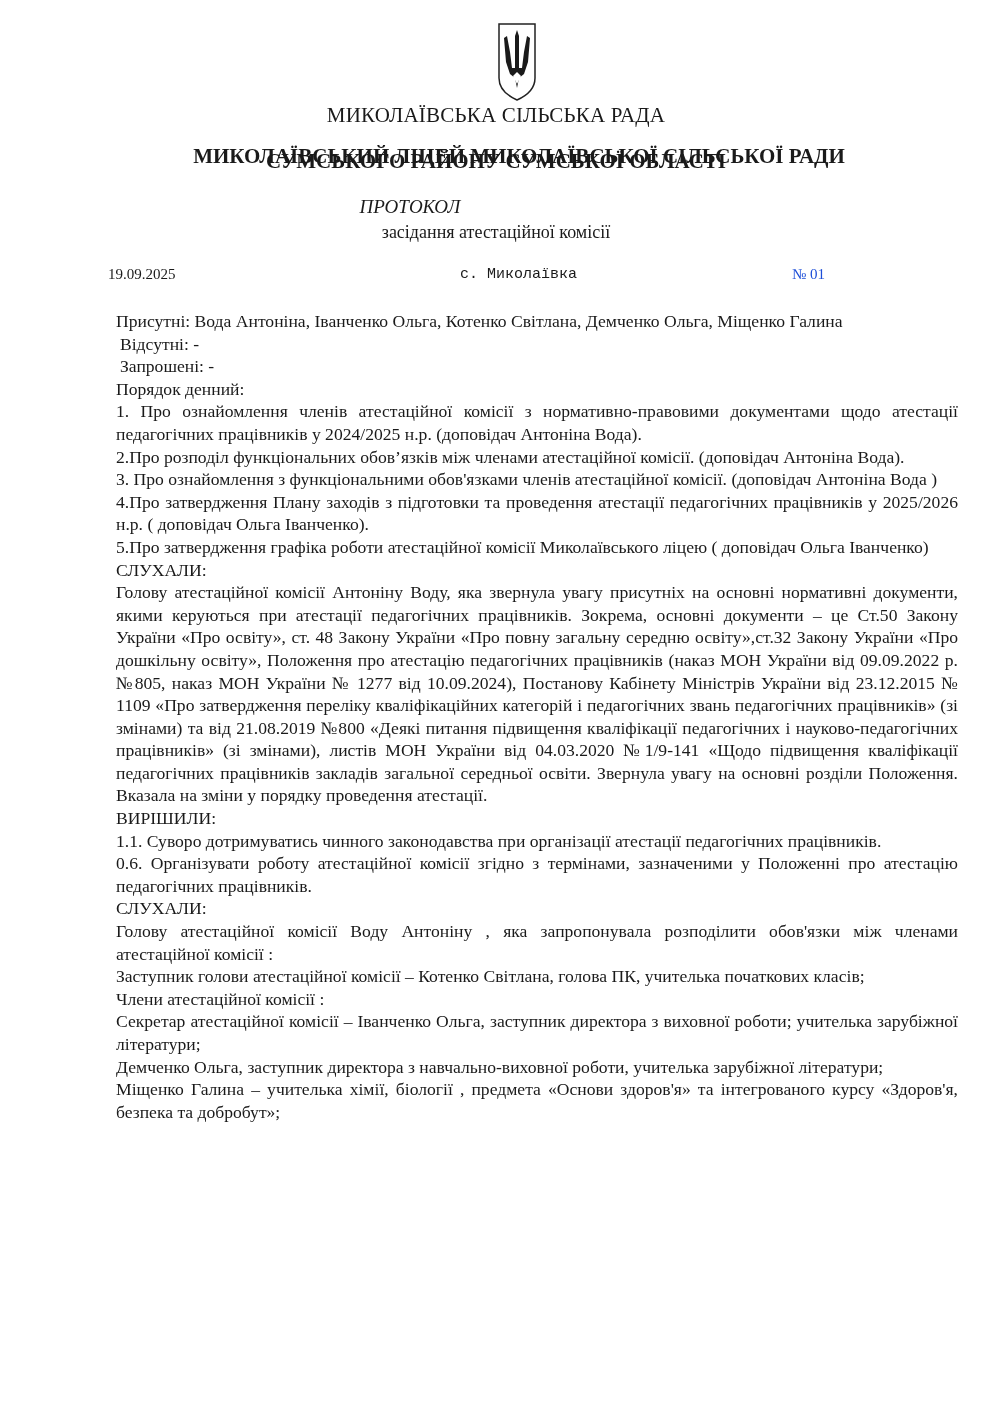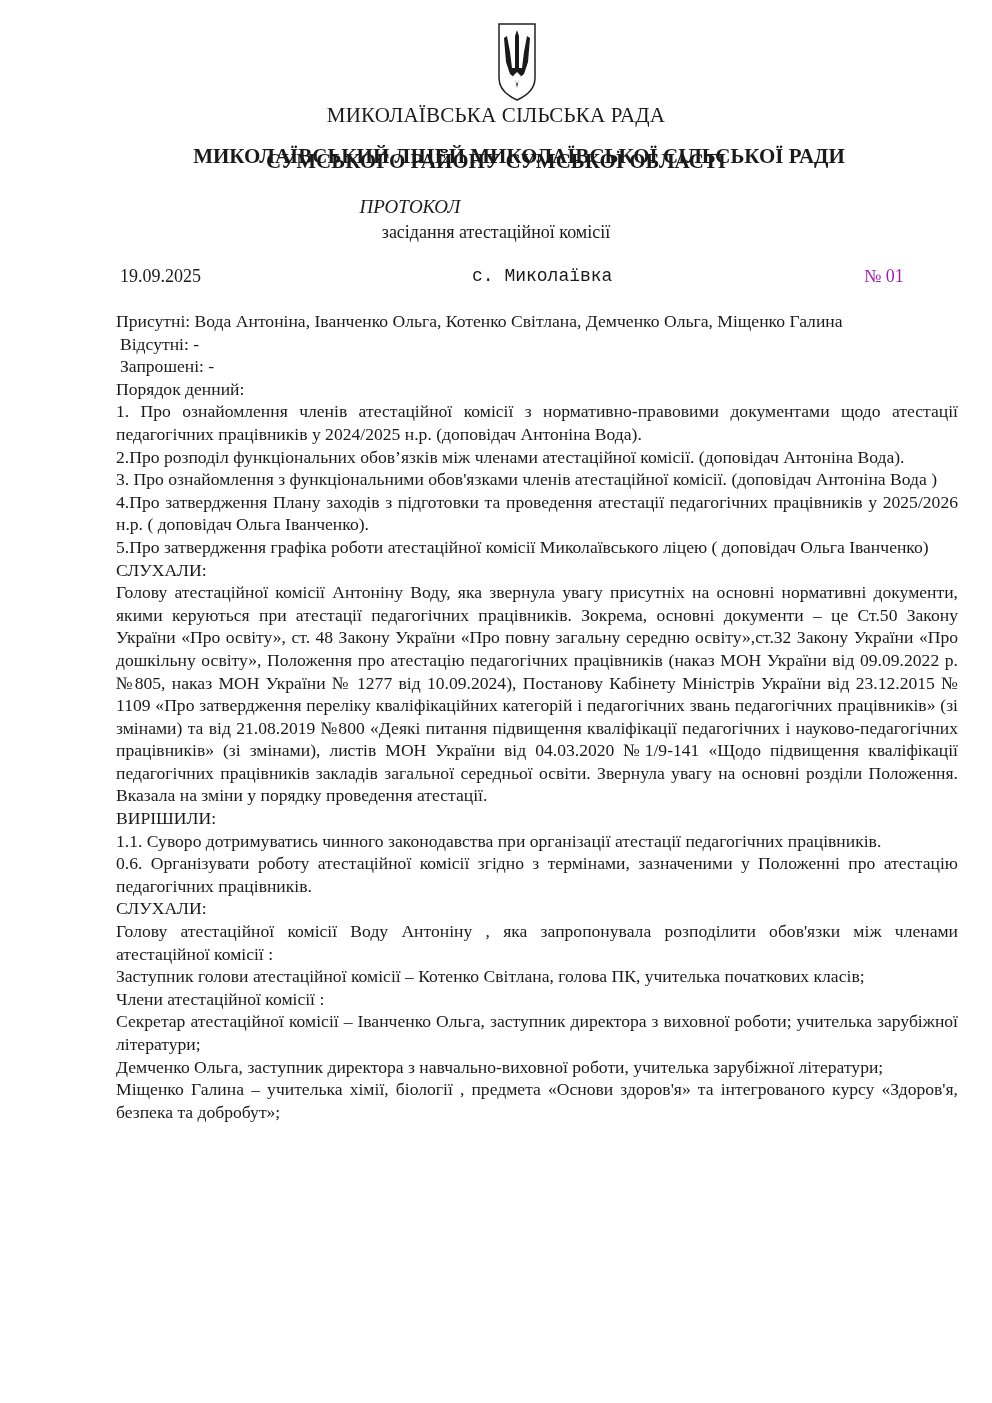--- a/index.html
+++ b/index.html
@@ -6,24 +6,24 @@
     body { width: 992px; height: 1403px; position: relative; overflow: hidden;
       font-family: "Liberation Serif", serif; color: #1a1a1a; }
     .page { position: absolute; left: 0; top: 0; width: 992px; height: 1403px; }
     .emblem { position: absolute; left: 497px; top: 22px; width: 40px; height: 80px; }
     .hdr { position: absolute; left: 0; width: 992px; text-align: center; font-size: 21px; line-height: 22px; }
     .hdr.l1 { top: 104px; letter-spacing: 0.2px; }
     .hdr.l2 { top: 145px; font-weight: bold; padding-left: 23px; }
     .hdr.l3 { top: 150px; font-weight: bold; }
     .title { position: absolute; left: 0; width: 820px; text-align: center; font-size: 19px; top: 196px; font-style: italic; }
     .subtitle { position: absolute; left: 0; width: 992px; text-align: center; font-size: 18px; top: 222px; }
-    .meta { position: absolute; top: 266px; font-size: 18px; margin-left: 12px; }
+    .meta { position: absolute; top: 266px; font-size: 15px; }
     .meta.date { left: 108px; }
     .meta.place { left: 460px; font-family: Liberation Mono, monospace; }
-    .meta.num { left: 852px; color: #a21caf; }
+    .meta.num { left: 792px; color: #1d4ed8; }
     .body { position: absolute; left: 116px; top: 310px; width: 842px; font-size: 17.6px; line-height: 22.6px; }
     .body p { margin: 0; text-align: justify; text-align-last: left; }
     .body p.ind { padding-left: 4px; }
   </style>
 </head>
 <body>
 
 <div class="page">
 
   <svg class="emblem" viewBox="0 0 40 80">

